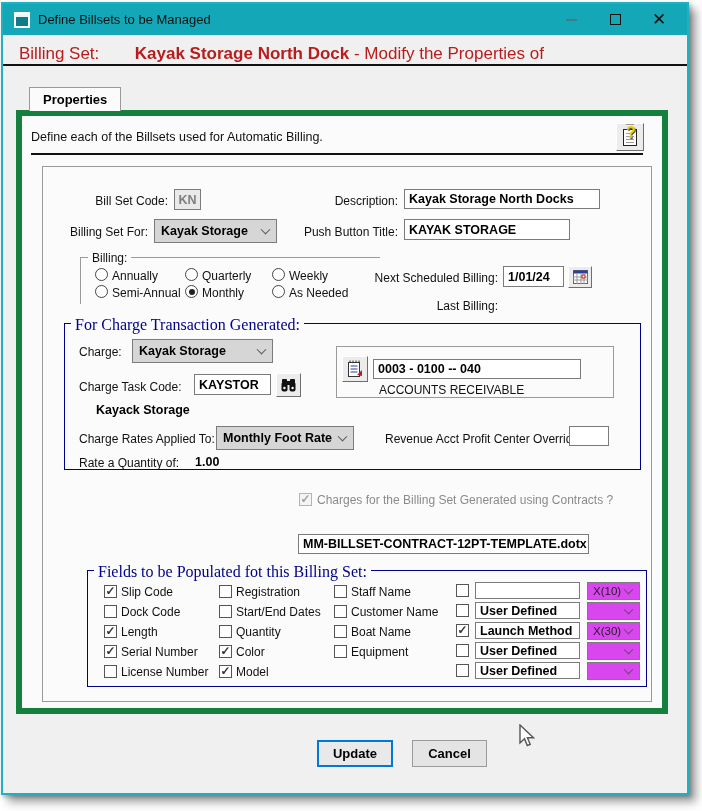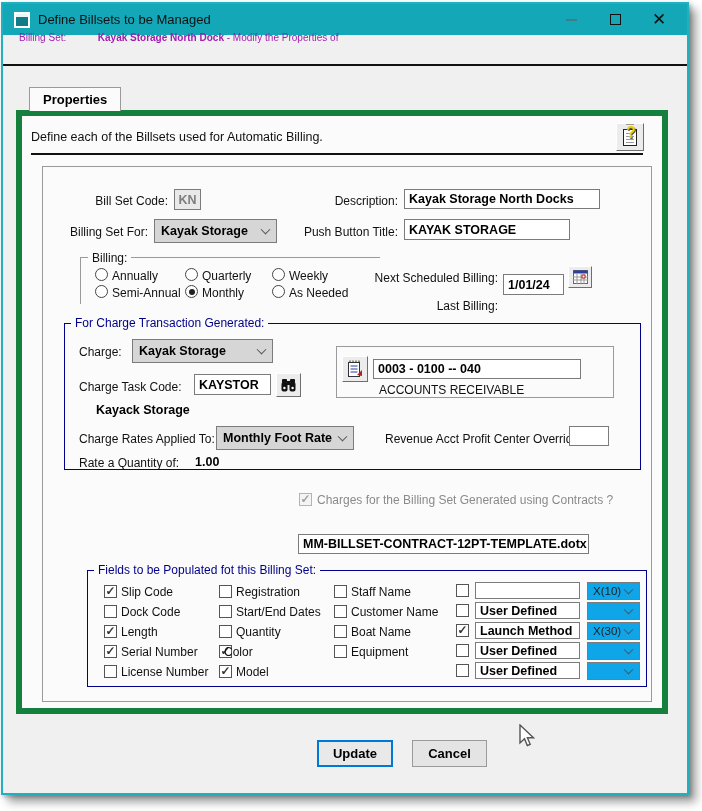--- a/index.html
+++ b/index.html
@@ -14,21 +14,21 @@
     display:flex; align-items:center; color:#111; font-size:13px;
   }
   .win-icon { width:16px; height:16px; margin-left:11px; border:2px solid #fff; background:#0f7c88; position:relative; }
   .win-icon::after { content:""; position:absolute; left:0; right:0; top:0; height:3px; background:#e8f7f9; }
   .title-text { margin-left:8px; }
   .win-controls { position:absolute; right:6px; top:0; height:31px; display:flex; }
   .win-btn { width:44px; height:31px; display:flex; align-items:center; justify-content:center; font-size:14px; color:#111; }
   .dash { width:11px; height:2px; background:#3f7e86; }
   .maxbox { width:11px; height:11px; border:1.5px solid #111; }
   .closex { font-size:17px; line-height:1; color:#111; }
-  .hdr-row { position:absolute; left:16px; top:28px; font-size:10px; color:#a21caf; }
+  .hdr-row { position:absolute; left:16px; top:40px; font-size:17px; color:#b91c1c; }
   .hdr-bold { font-weight:bold; }
   .hdr-line { position:absolute; left:0; right:0; top:60px; height:2px; background:#111; }
 
   .tab {
     position:absolute; left:26px; top:83px; height:24px; padding:0 13px;
     background:#fbfbfb; border:1px solid #9a9a9a; border-bottom:none;
     font-weight:bold; font-size:13px; display:flex; align-items:center; z-index:3;
   }
   .panel {
     position:absolute; left:13px; top:106px; width:652px; height:604px;
@@ -55,39 +55,39 @@
     display:flex; align-items:center; padding:0 4px; color:#000; white-space:nowrap; overflow:hidden;
   }
   .field.ro { background:#e9e9e9; color:#7e7e7e; justify-content:center; padding:0 2px; }
   .dd {
     position:absolute; background:#d6d6d6; border:1px solid #7b7b7b; font-weight:bold; font-size:12.5px;
     display:flex; align-items:center; padding:0 6px; color:#000; white-space:nowrap;
   }
   .dd .chev, .smalldd .chev { position:absolute; right:7px; top:50%; width:7px; height:7px; border-right:1.6px solid #555; border-bottom:1.6px solid #555; transform:translateY(-70%) rotate(45deg); }
   .groupframe { position:absolute; border:1px solid #9a9a9a; }
   .groupframe.navy { border:1px solid #00008b; }
-  .legend { position:absolute; top:-8px; background:#fbfbfb; padding:0 4px; font-size:12px; white-space:nowrap; }
+  .legend { position:absolute; top:-8px; background:#fbfbfb; padding:0 4px; font-size:16px; white-space:nowrap;font-family:Liberation Serif, serif; }
   .legend.navy { color:#00008b; }
   .halfframe { position:absolute; border-top:1px solid #9a9a9a; border-left:1px solid #9a9a9a; }
 
   .radio { position:absolute; width:13px; height:13px; border:1px solid #444; border-radius:50%; background:#fff; }
   .radio.on::after { content:""; position:absolute; left:2.5px; top:2.5px; width:6px; height:6px; border-radius:50%; background:#222; }
   .cb { position:absolute; width:13px; height:13px; border:1px solid #555; background:#fff; }
   .cb.on::after { content:"✓"; position:absolute; left:0.5px; top:-2px; font-size:12px; font-weight:bold; color:#333; }
   .cb.disabled { border-color:#b4b4b4; background:#f4f4f4; }
   .cb.disabled.on::after { color:#a0a0a0; }
   .graylbl { color:#8a8a8a; }
 
   .iconbtn {
     position:absolute; background:#ececec;
     border-top:1px solid #fff; border-left:1px solid #fff; border-right:1.5px solid #6e6e6e; border-bottom:1.5px solid #6e6e6e;
     display:flex; align-items:center; justify-content:center;
   }
   .boldtxt { position:absolute; font-weight:bold; font-size:12.5px; color:#000; white-space:nowrap; }
-  .smalldd { position:absolute; background:#0ea5e9; border:1px solid #7b7b7b; font-size:11.5px; color:#222; display:flex; align-items:center; padding:0 5px; }
+  .smalldd { position:absolute; background:#d946ef; border:1px solid #7b7b7b; font-size:11.5px; color:#222; display:flex; align-items:center; padding:0 5px; }
 
   .btn {
     position:absolute; height:27px; display:flex; align-items:center; justify-content:center;
     font-weight:bold; font-size:13px; color:#000; background:#e4e4e4; border:1px solid #9a9a9a;
   }
   .btn.primary { border:2px solid #0078d7; background:#e9e9e9; }
   .cursor { position:absolute; z-index:50; }
 </style>
 </head>
 <body>
@@ -162,21 +162,21 @@
       <div class="lbl" style="left:159px;top:102px;">Quarterly</div>
       <span class="radio on" style="left:142px;top:118px;"></span>
       <div class="lbl" style="left:159px;top:119px;">Monthly</div>
 
       <span class="radio" style="left:229px;top:101px;"></span>
       <div class="lbl" style="left:246px;top:102px;">Weekly</div>
       <span class="radio" style="left:229px;top:118px;"></span>
       <div class="lbl" style="left:246px;top:119px;">As Needed</div>
 
       <div class="lbl r" style="left:325px;top:104px;width:130px;text-align:right;">Next Scheduled Billing:</div>
-      <div class="field" style="left:460px;top:99px;width:61px;height:21px;margin-top:8px;">1/01/24</div>
+      <div class="field" style="left:460px;top:99px;width:61px;height:21px;">1/01/24</div>
       <div class="iconbtn" style="left:525px;top:99px;width:24px;height:22px;">
         <svg width="15" height="14" viewBox="0 0 15 14">
           <rect x="0.5" y="0.5" width="14" height="13" fill="#fff" stroke="#666"></rect>
           <rect x="0.5" y="0.5" width="14" height="3" fill="#2a3f9e"></rect>
           <line x1="0" y1="7" x2="15" y2="7" stroke="#999"></line>
             <line x1="0" y1="10" x2="15" y2="10" stroke="#999"></line>
           <line x1="4" y1="4" x2="4" y2="14" stroke="#999"></line>
             <line x1="8" y1="4" x2="8" y2="14" stroke="#999"></line>
             <line x1="11" y1="4" x2="11" y2="14" stroke="#999"></line>
           <rect x="9" y="5" width="3" height="3" fill="#fff" stroke="#b02020"></rect>
@@ -257,21 +257,21 @@
         <span class="cb" style="left:16px;top:94px;"></span>
         <div class="lbl" style="left:33px;top:94px;">License Number</div>
 
         <span class="cb" style="left:131px;top:14px;"></span>
         <div class="lbl" style="left:148px;top:14px;">Registration</div>
         <span class="cb" style="left:131px;top:34px;"></span>
         <div class="lbl" style="left:148px;top:34px;">Start/End Dates</div>
         <span class="cb" style="left:131px;top:54px;"></span>
         <div class="lbl" style="left:148px;top:54px;">Quantity</div>
         <span class="cb on" style="left:131px;top:74px;"></span>
-        <div class="lbl" style="left:136px;top:74px;text-align:right;">Color</div>
+        <div class="lbl" style="left:148px;top:74px;text-align:right;">Color</div>
         <span class="cb on" style="left:131px;top:94px;"></span>
         <div class="lbl" style="left:148px;top:94px;">Model</div>
 
         <span class="cb" style="left:246px;top:14px;"></span>
         <div class="lbl" style="left:263px;top:14px;">Staff Name</div>
         <span class="cb" style="left:246px;top:34px;"></span>
         <div class="lbl" style="left:263px;top:34px;">Customer Name</div>
         <span class="cb" style="left:246px;top:54px;"></span>
         <div class="lbl" style="left:263px;top:54px;">Boat Name</div>
         <span class="cb" style="left:246px;top:74px;"></span>

